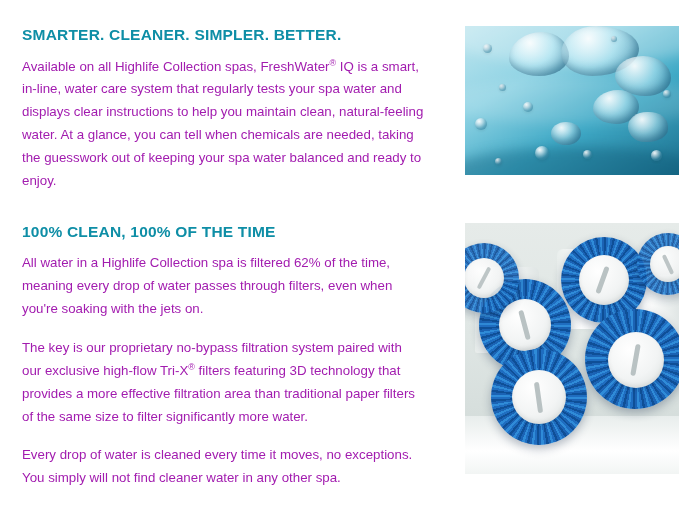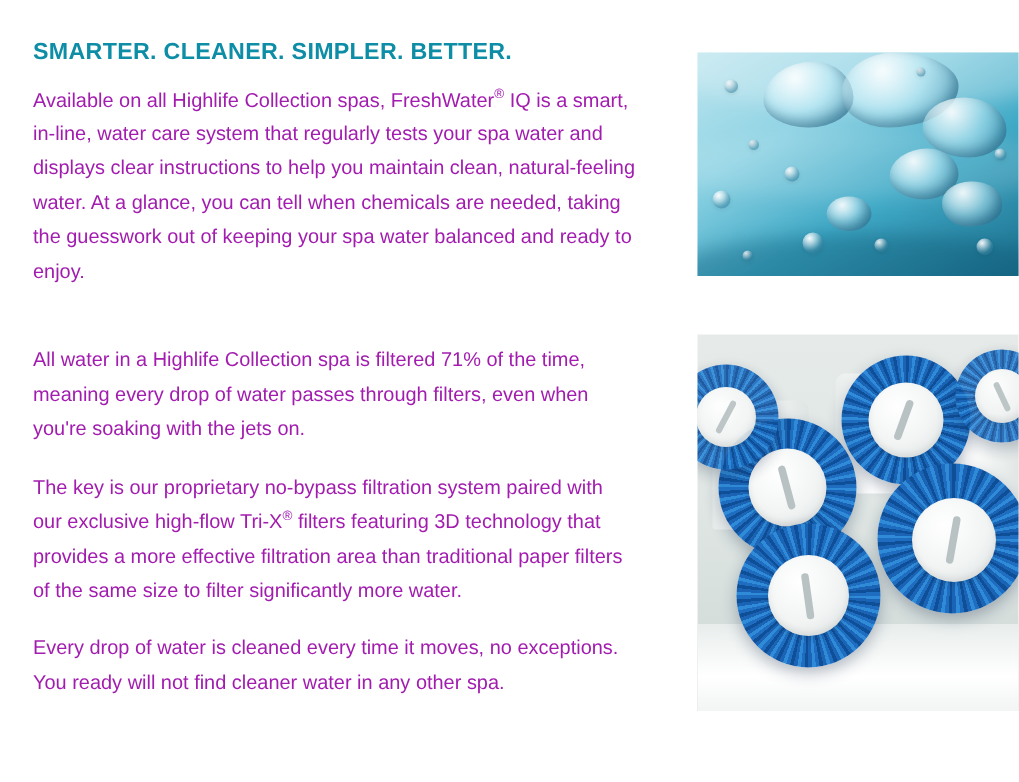--- a/index.html
+++ b/index.html
@@ -17,21 +17,21 @@
   .page {
     position: relative;
     width: 679px;
     height: 521px;
     box-sizing: border-box;
     padding: 26px 20px 20px 22px;
   }
   .section {
     display: flex;
     flex-direction: row;
-    align-items: center;
+    align-items: flex-start;
     gap: 41px;
   }
   .section + .section {
     margin-top: 30px;
   }
   .text-col {
     width: 402px;
     flex: 0 0 402px;
   }
   .media-col {
@@ -174,23 +174,24 @@
         <div class="bub" style="left:186px; top:124px; width:11px; height:11px;"></div>
         <div class="bub" style="left:198px; top:64px; width:8px; height:8px;"></div>
         <div class="bub" style="left:146px; top:10px; width:6px; height:6px;"></div>
         <div class="bub" style="left:30px; top:132px; width:7px; height:7px;"></div>
       </div>
     </div>
   </div>
 
   <div class="section">
     <div class="text-col">
-      <p class="para">All water in a Highlife Collection spa is filtered 71% of the time, meaning every drop of water passes through filters, even when you're soaking with the jets on.</p>
+      <h2 class="heading">100% CLEAN, 100% OF THE TIME</h2>
+      <p class="para">All water in a Highlife Collection spa is filtered 62% of the time, meaning every drop of water passes through filters, even when you're soaking with the jets on.</p>
       <p class="para">The key is our proprietary no-bypass filtration system paired with our exclusive high-flow Tri-X<span class="sup">®</span> filters featuring 3D technology that provides a more effective filtration area than traditional paper filters of the same size to filter significantly more water.</p>
-      <p class="para">Every drop of water is cleaned every time it moves, no exceptions. You ready will not find cleaner water in any other spa.</p>
+      <p class="para">Every drop of water is cleaned every time it moves, no exceptions. You simply will not find cleaner water in any other spa.</p>
     </div>
 
     <div class="media-col">
       <div class="img-filters">
         <div class="floor"></div>
 
         <div class="tube" style="left:10px; top:44px; width:64px; height:86px;"></div>
         <div class="tube" style="left:92px; top:26px; width:70px; height:80px;"></div>
         <div class="tube" style="left:160px; top:52px; width:56px; height:84px;"></div>
 

